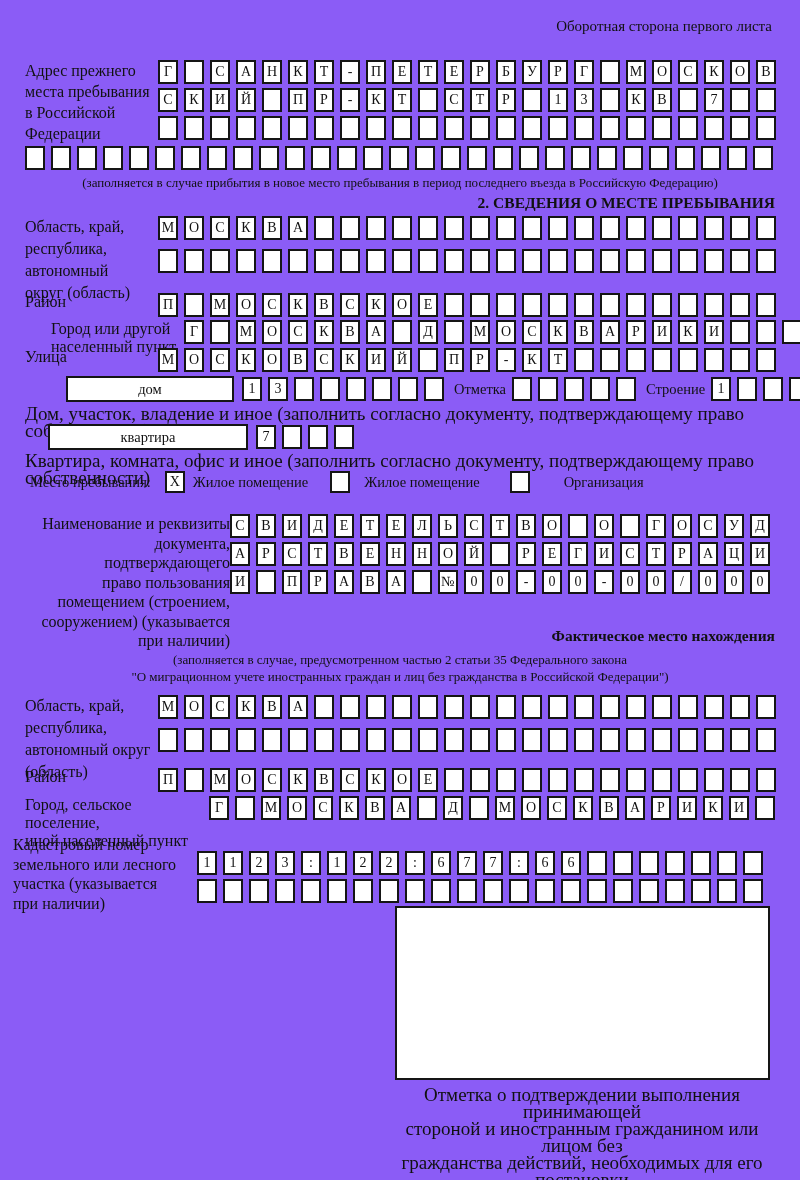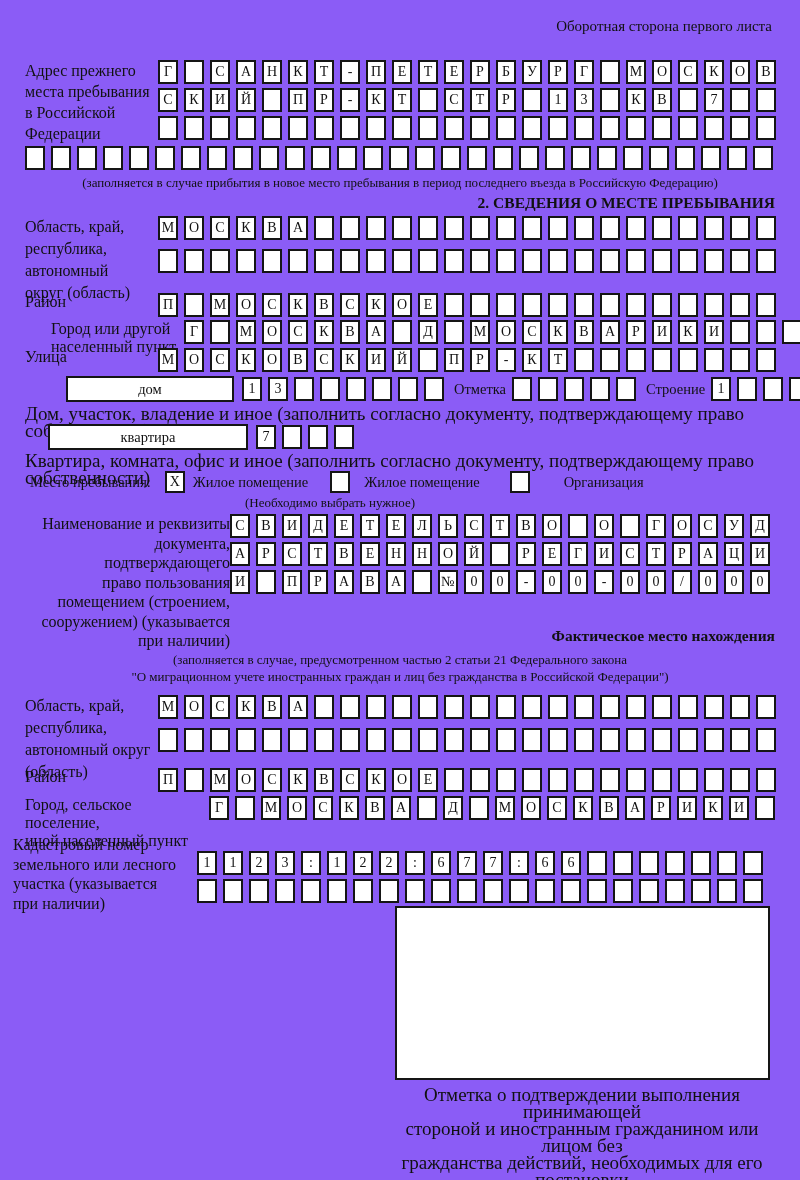--- a/index.html
+++ b/index.html
@@ -357,21 +357,20 @@
 
   <div class="abs frow" style="top:471px; left:30px; align-items:flex-start;">
     <div class="inline-lbl" style="margin-right:14px;">Место пребывания:</div>
     <div class="chk">X</div>
     <div class="inline-lbl" style="margin:0 22px 0 8px;">Жилое помещение</div>
     <div class="chk"></div>
     <div class="inline-lbl" style="margin:0 30px 0 14px;">Жилое помещение</div>
     <div class="chk"></div>
     <div class="inline-lbl" style="margin-left:34px;">Организация</div>
   </div>
-  <div class="abs small center" style="top:495px; left:110px; width:440px;">(Необходимо выбрать нужное)</div>
 
   <div class="abs frow" style="top:514px; left:25px;">
     <div class="lbl" style="width:205px; line-height:19.5px;text-align:right;">Наименование и реквизиты
 документа, подтверждающего
 право пользования
 помещением (строением,
 сооружением) (указывается
 при наличии)</div>
     <div class="rowstack" style="gap:4px;">
       <div class="boxes">
@@ -440,21 +439,21 @@
           <span class="cbox">0</span>
           <span class="cbox">/</span>
           <span class="cbox">0</span>
           <span class="cbox">0</span>
           <span class="cbox">0</span>
         </div>
     </div>
   </div>
 
   <div class="abs title" style="top:627px; left:25px; width:750px;">Фактическое место нахождения</div>
-  <div class="abs small center" style="top:652px; left:25px; width:750px;">(заполняется в случае, предусмотренном частью 2 статьи 21 Федерального закона</div>
+  <div class="abs small center" style="top:652px; left:25px; width:750px;">(заполняется в случае, предусмотренном частью 2 статьи 35 Федерального закона</div>
   <div class="abs small center" style="top:669px; left:25px; width:750px;">"О миграционном учете иностранных граждан и лиц без гражданства в Российской Федерации")</div>
 
   <div class="abs frow" style="top:695px; left:25px;">
     <div class="lbl" style="width:133px; line-height:22px;">Область, край,
 республика,
 автономный округ
 (область)</div>
     <div class="rowstack" style="gap:9px;">
       <div class="boxes">
           <span class="cbox">М</span>

